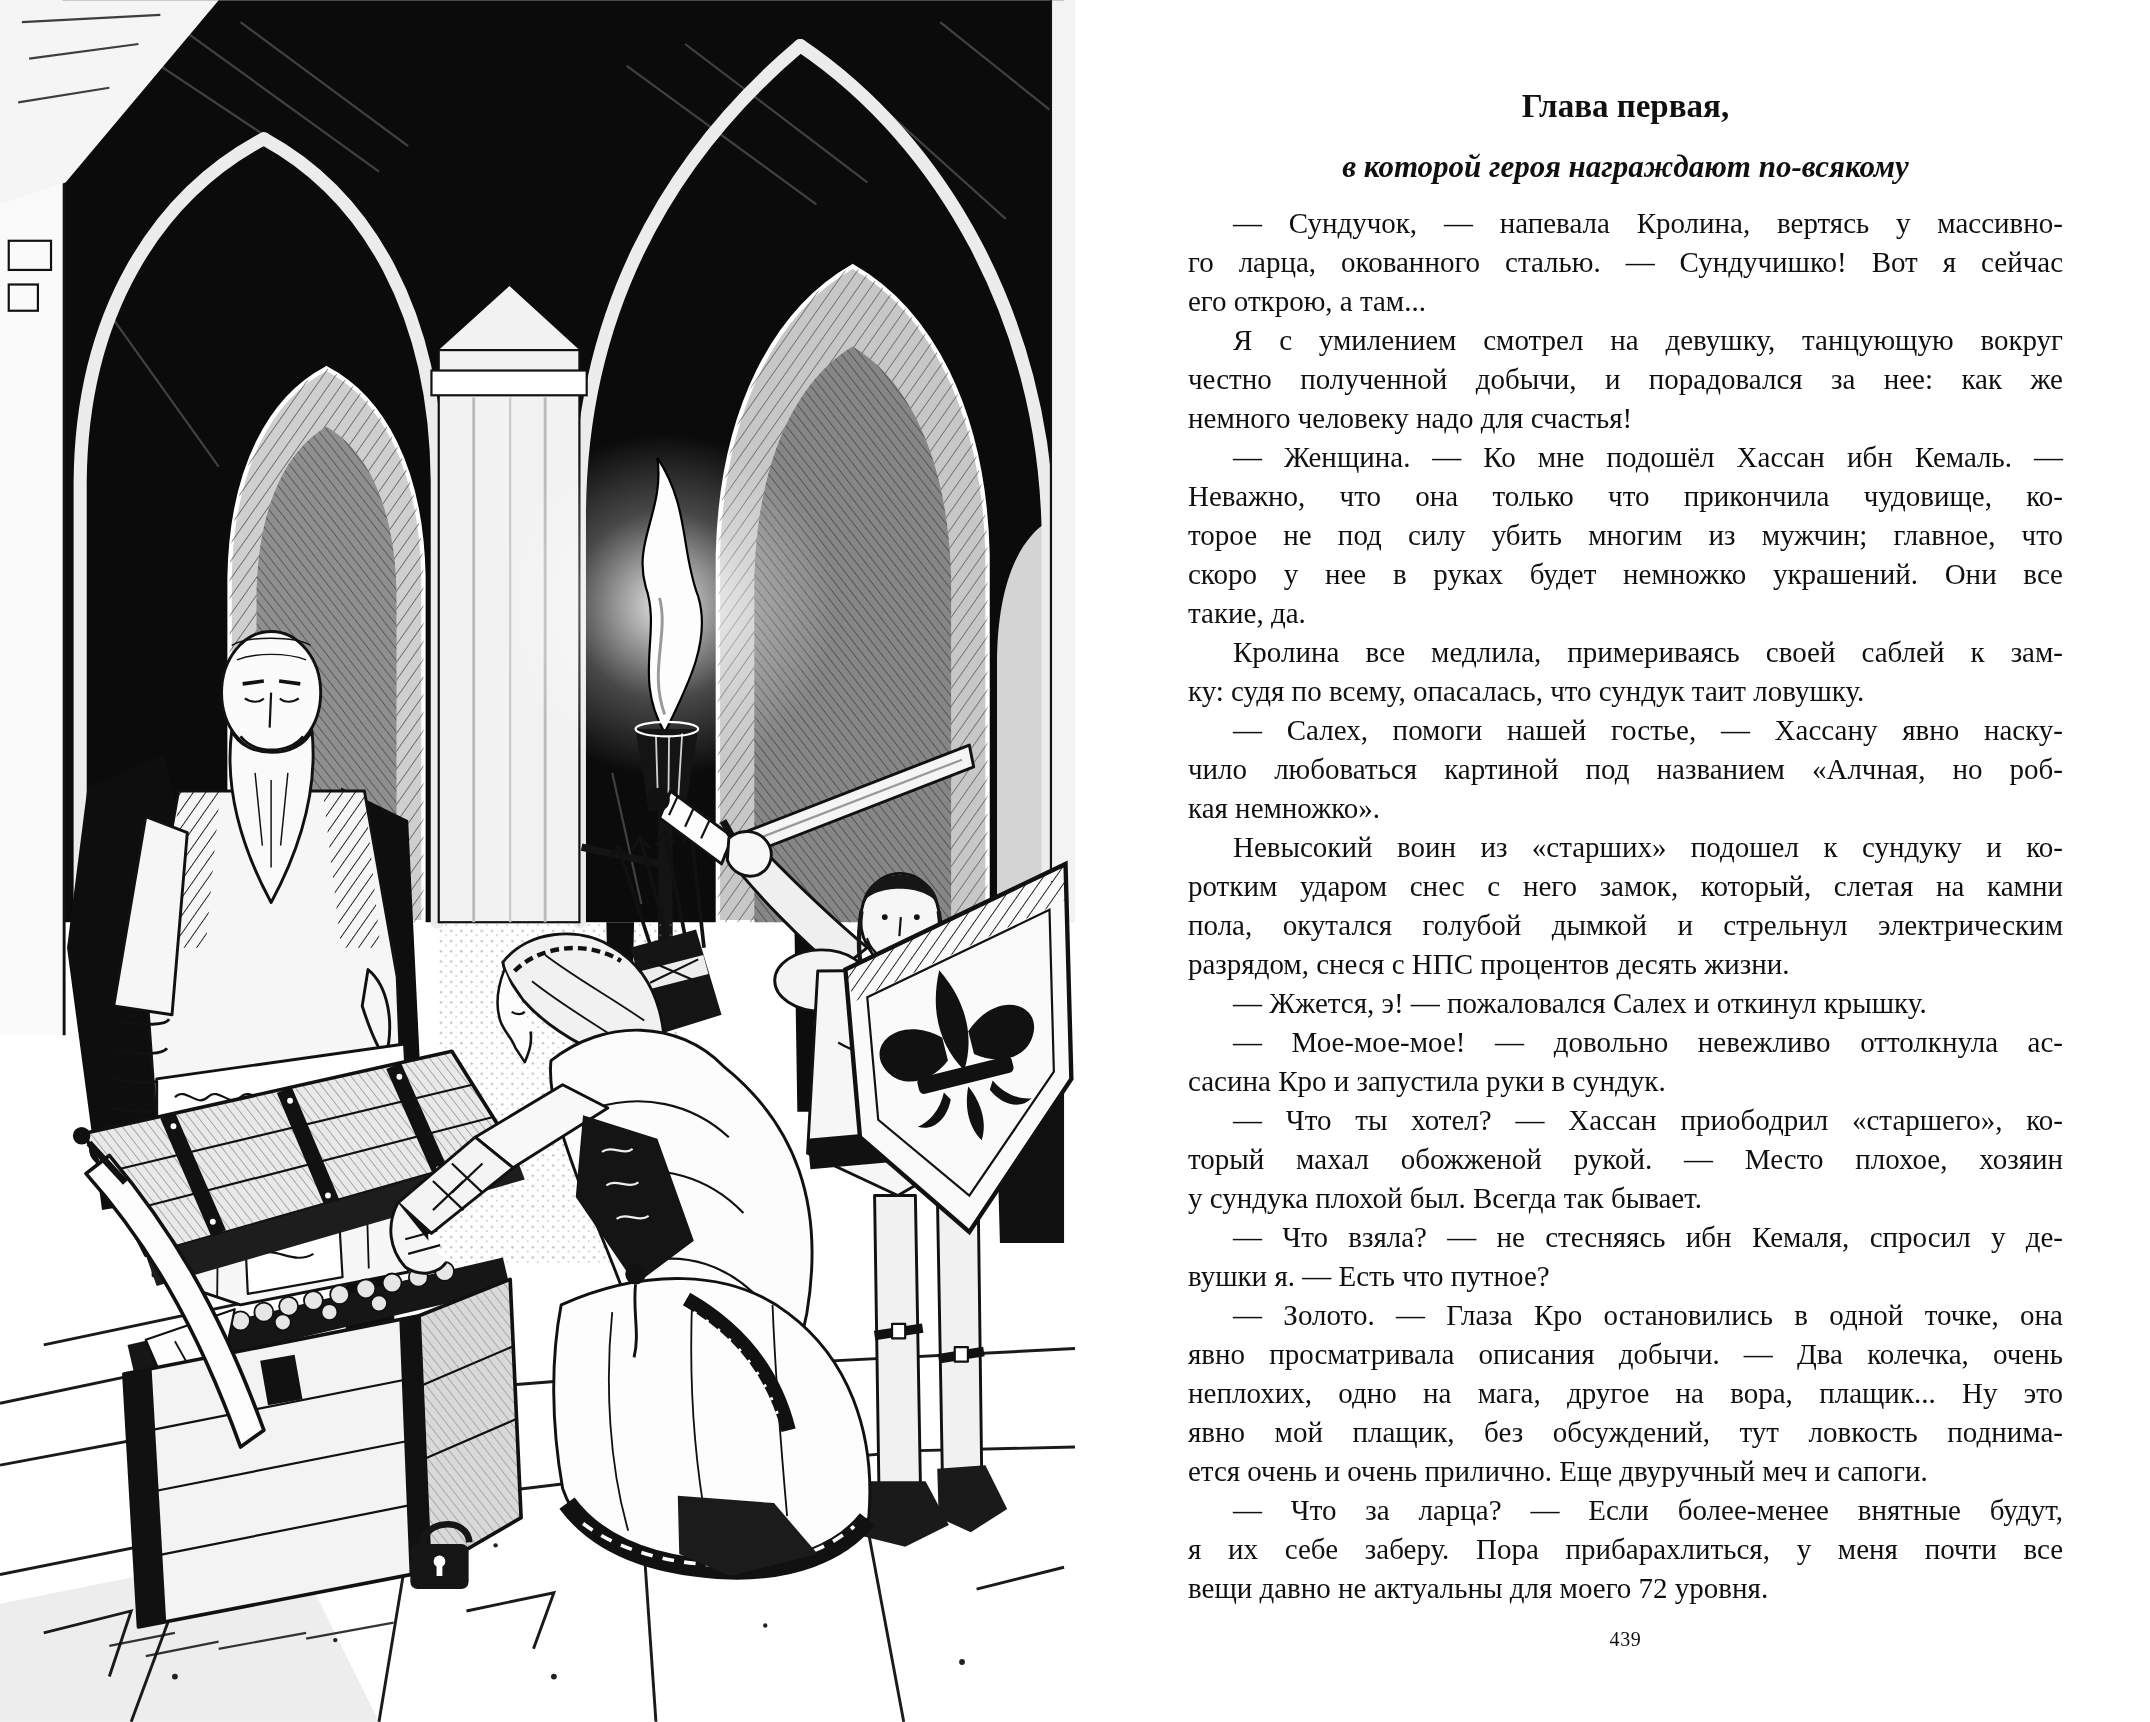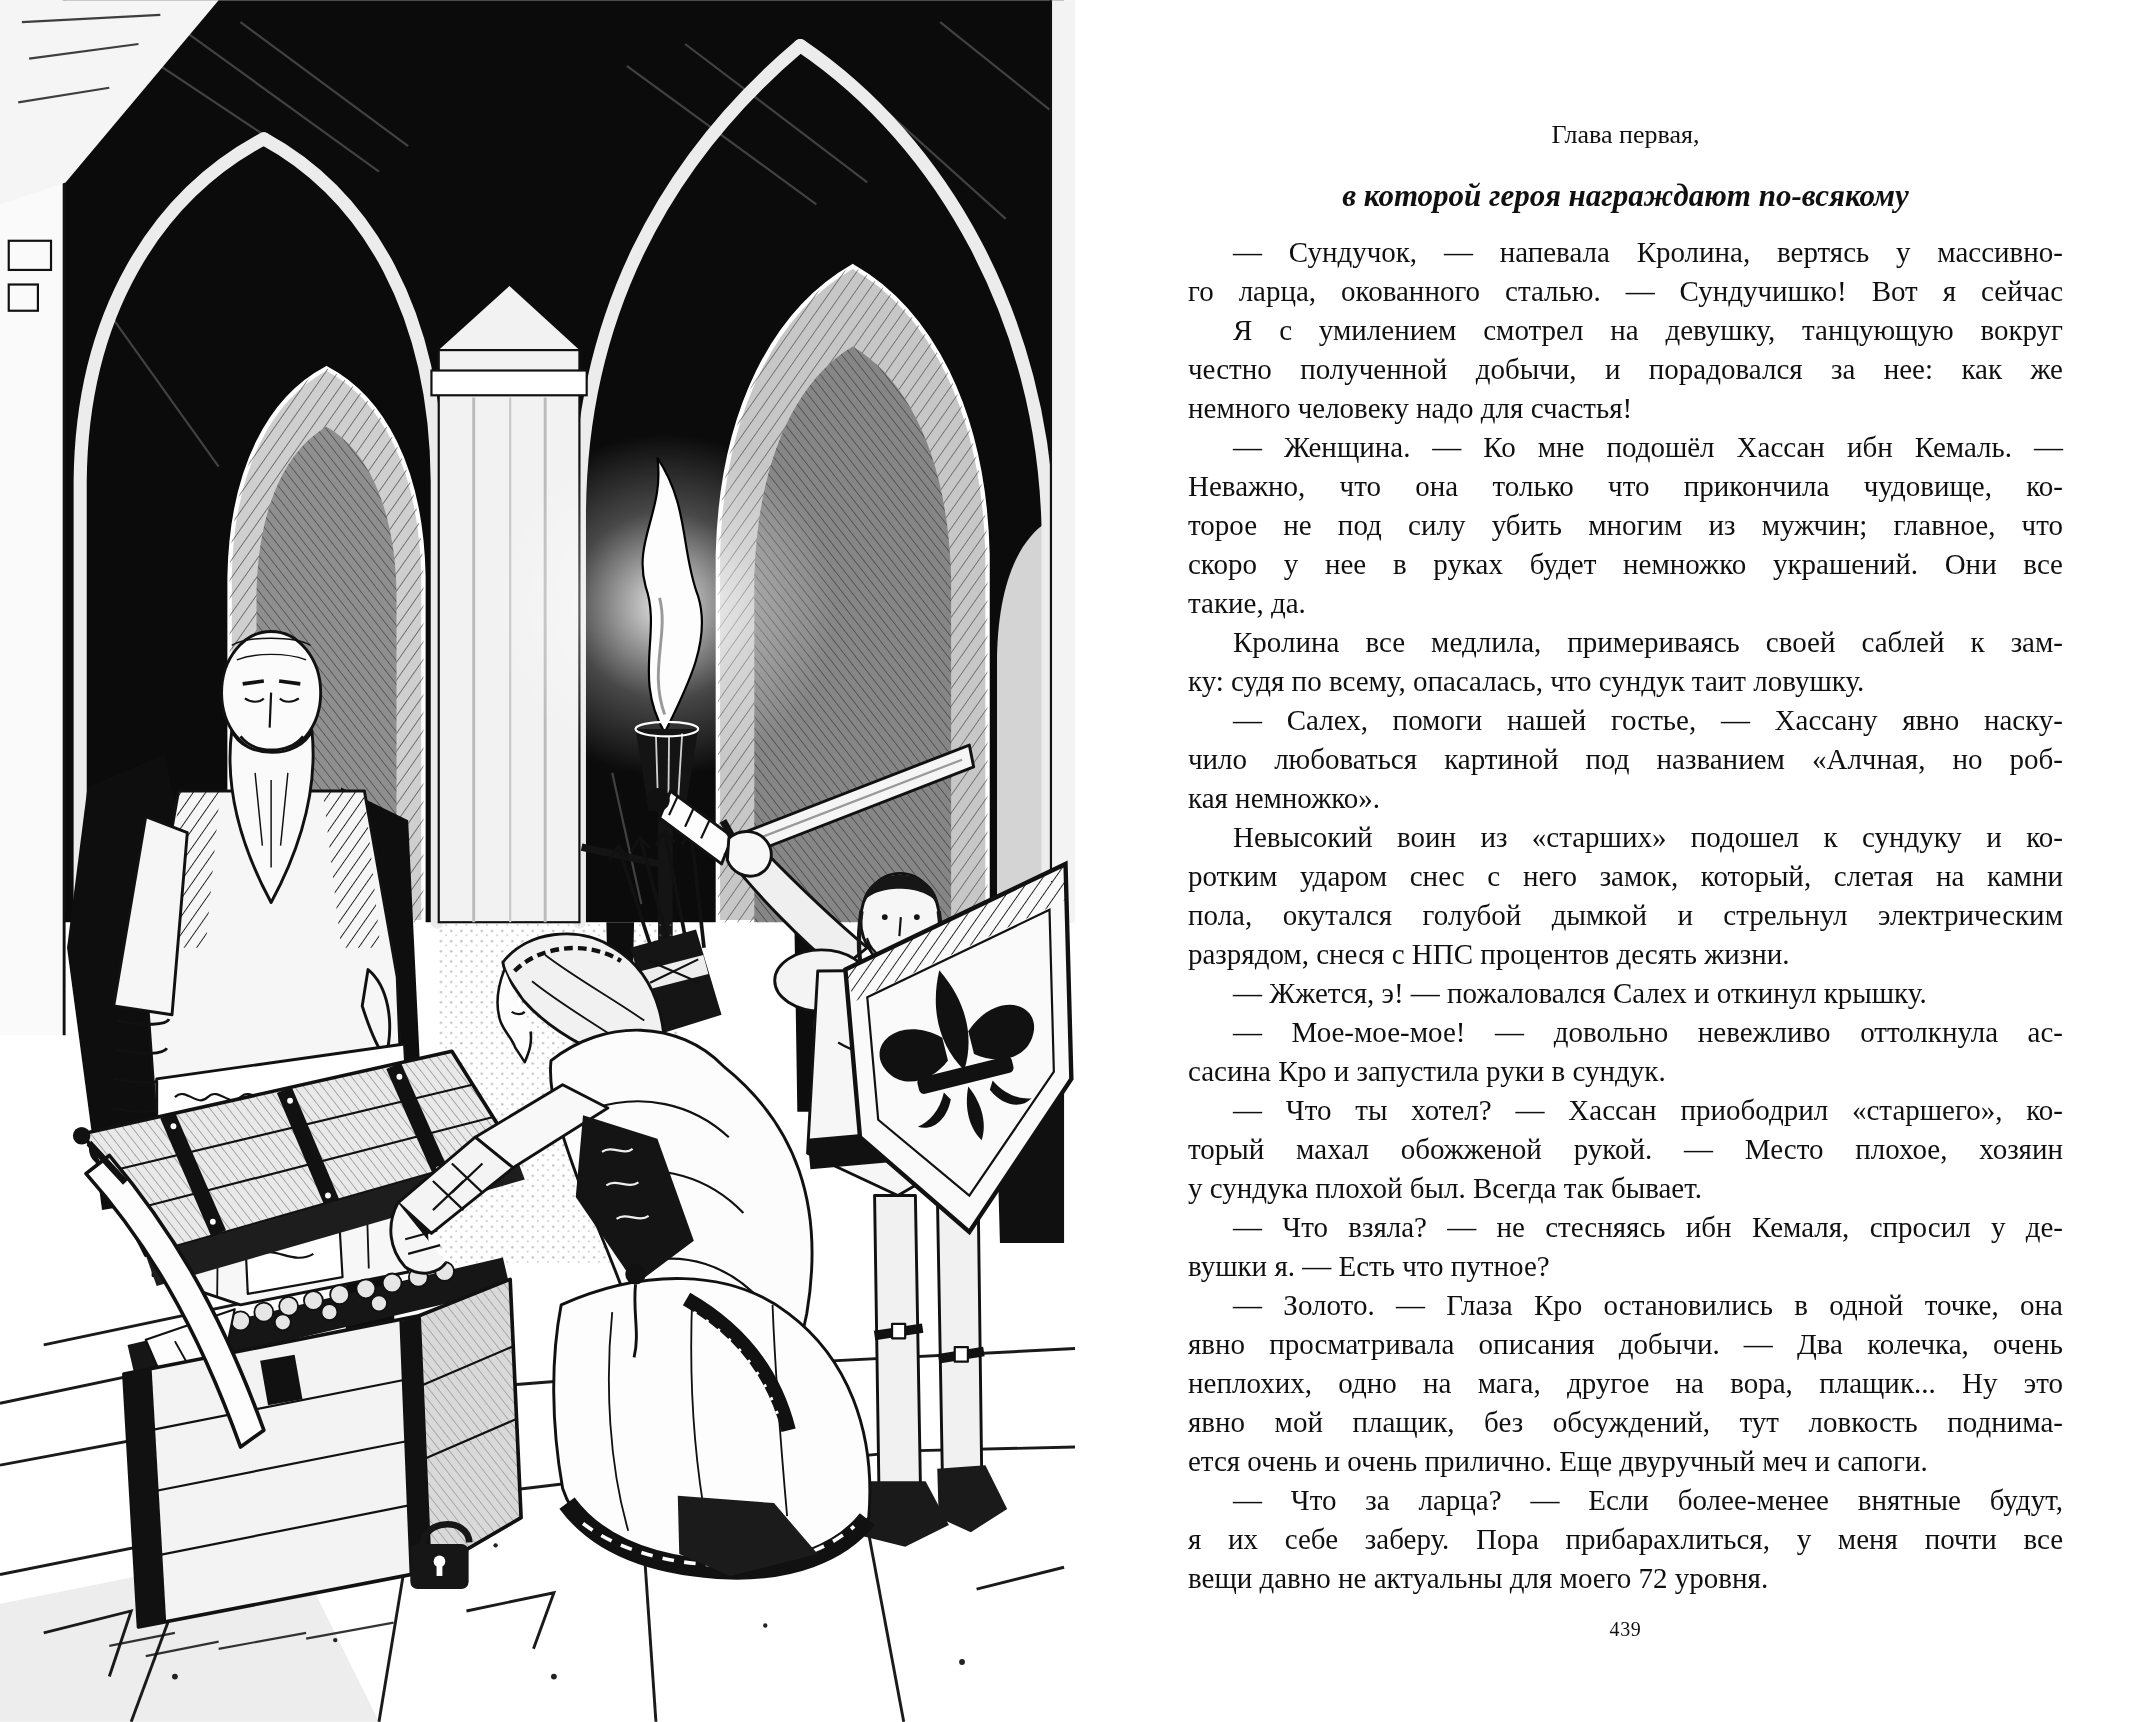--- a/index.html
+++ b/index.html
@@ -2,21 +2,21 @@
 <html style="font-size:11.7px"><head>
 <meta charset="utf-8">
 <style>
   html,body{margin:0;padding:0;background:#ffffff;}
   .spread{position:relative;width:2151px;height:1722px;background:#ffffff;
           font-family:"Liberation Serif",serif;color:#101010;overflow:hidden;}
   .page-left{position:absolute;left:0;top:0;width:1075px;height:1722px;}
   .page-left svg{display:block;}
   .page-right{position:absolute;left:1075px;top:0;width:1075px;height:1722px;background:#fff;}
   .text-col{position:absolute;left:113px;top:85px;width:875px;}
-  .chapter-title{font-weight:normal;font-size:26px;line-height:42px;text-align:center;margin-top:29px;}
+  .chapter-title{font-weight:bold;font-size:33px;line-height:42px;text-align:center;}
   .chapter-subtitle{font-weight:bold;font-style:italic;font-size:31px;line-height:42px;text-align:center;margin-top:19px;}
   .text-body{margin-top:16px;font-size:29px;line-height:39px;}
   .line{text-align:justify;text-align-last:justify;}
   .line.first{text-indent:45px;}
   .line.plast{text-align-last:left;}
   .page-number{margin-top:20.4px;text-align:center;font-size:20px;letter-spacing:0.7px;}
 </style>
 </head>
 <body>
 
@@ -350,20 +350,21 @@
     </svg>
   </div>
 
   <div class="page-right">
     <div class="text-col">
       <div class="chapter-title">Глава первая,</div>
       <div class="chapter-subtitle">в которой героя награждают по-всякому</div>
       <div class="text-body">
           <div class="line first">— Сундучок, — напевала Кролина, вертясь у массивно-</div>
           <div class="line">го ларца, окованного сталью. — Сундучишко! Вот я сейчас</div>
+          <div class="line plast">его открою, а там...</div>
           <div class="line first">Я с умилением смотрел на девушку, танцующую вокруг</div>
           <div class="line">честно полученной добычи, и порадовался за нее: как же</div>
           <div class="line plast">немного человеку надо для счастья!</div>
           <div class="line first">— Женщина. — Ко мне подошёл Хассан ибн Кемаль. —</div>
           <div class="line">Неважно, что она только что прикончила чудовище, ко-</div>
           <div class="line">торое не под силу убить многим из мужчин; главное, что</div>
           <div class="line">скоро у нее в руках будет немножко украшений. Они все</div>
           <div class="line plast">такие, да.</div>
           <div class="line first">Кролина все медлила, примериваясь своей саблей к зам-</div>
           <div class="line plast">ку: судя по всему, опасалась, что сундук таит ловушку.</div>

